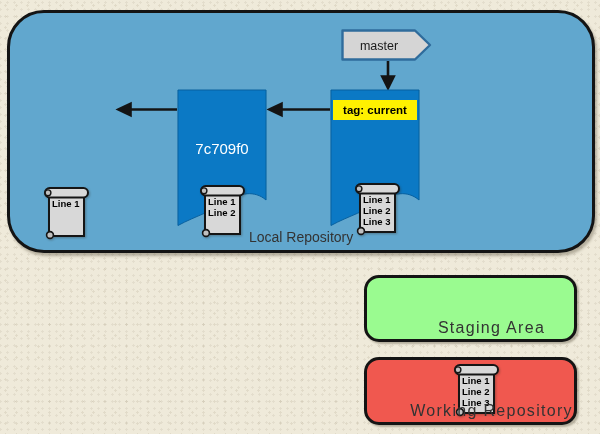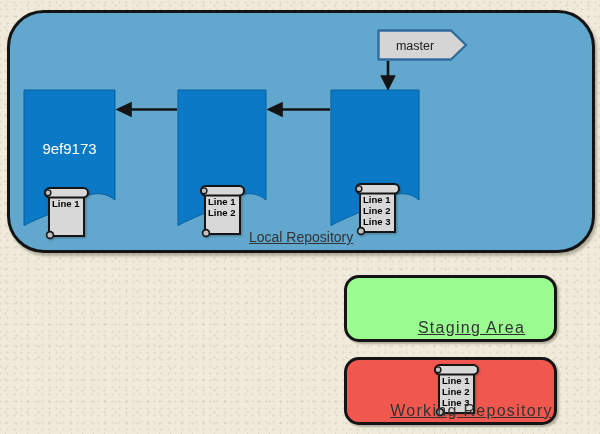--- a/index.html
+++ b/index.html
@@ -14,52 +14,52 @@
     font-family:"Liberation Sans", sans-serif;
   }
   .abs{position:absolute;}
   
   .repo{
     left:7px;top:10px;width:588px;height:243px;box-sizing:border-box;
     background:#61A7CE;border:3px solid #141414;border-radius:37px;
     box-shadow:2px 3px 3px rgba(70,60,40,.35);
   }
   .zone-label{
-    color:#333;text-decoration:underline;white-space:nowrap;
+    color:#333;white-space:nowrap;
   }
   .repo-label{left:249px;top:229px;font-size:14px;}
   
   .commit{width:93px;height:138px;}
   .commit svg{display:block;width:100%;height:100%;}
   .hash{
     position:absolute;left:0;right:0;top:51px;text-align:center;
     color:#fff;font-size:15px;line-height:17px;
   }
   .tag{
     position:absolute;left:3px;top:11px;width:84px;height:20px;
     background:#FFF100;display:flex;align-items:center;justify-content:center;
     font-size:11.5px;font-weight:bold;color:#000;
   }
   
   .bigbox{
     width:213px;height:67px;box-sizing:border-box;border:3px solid #141414;
-    border-radius:15px;box-shadow:2px 2px 2px rgba(70,60,40,.35);
+    border-radius:15px;box-shadow:2px 2px 2px rgba(70,60,40,.35);margin-left:20px;
   }
   .staging{left:344px;top:275px;background:#9AFB90;}
   .working{left:344px;top:357px;height:68px;background:#F0584F;}
   .bigbox .zone-label{
     position:absolute;bottom:2px;left:50%;
     transform:translateX(calc(-50% + 21px));
     font-size:16px;letter-spacing:1.3px;
   }
   .scroll{width:48px;height:54px;filter:drop-shadow(1px 1px 1px rgba(50,40,30,.35));text-align:right;}
   .scroll svg{display:block;}
   .scroll text{font-family:"Liberation Sans",sans-serif;font-size:9.5px;font-weight:bold;fill:#000;}
   .overlay{left:0;top:0;width:600px;height:434px;pointer-events:none;}
-  .master{left:341px;top:29px;width:91px;height:32px;margin-left:36px;}
+  .master{left:341px;top:29px;width:91px;height:32px;}
   .master text{font-family:"Liberation Sans",sans-serif;font-size:12.5px;fill:#1b1b1b;}
 </style>
 </head>
 <body>
 
 <div class="page">
 
   <div class="abs repo"></div>
   <div class="abs zone-label repo-label">Local Repository</div>
 
@@ -74,37 +74,33 @@
     <g stroke="#141414" stroke-width="2.6" fill="#141414">
       <line x1="177" y1="109.5" x2="129" y2="109.5"></line>
       <polygon points="118.5,109.5 130.5,103.8 130.5,115.2"></polygon>
       <line x1="330" y1="109.5" x2="280" y2="109.5"></line>
       <polygon points="269.5,109.5 281.5,103.8 281.5,115.2"></polygon>
       <line x1="388" y1="61" x2="388" y2="78"></line>
       <polygon points="388,88 382.3,76.5 393.7,76.5"></polygon>
     </g>
   </svg>
 
-  <div class="abs commit" style="left:23px;top:89px;width:93px;">
-    <svg viewBox="0 0 93 138" preserveAspectRatio="none">
-      <path d="M1,1 H92 V111 C80,101 65,104 53,112 C39,121.5 19,127 1,136.5 Z" fill="#0B79C5" stroke="#08609E" stroke-width="1"></path>
-    </svg>
-    <div class="hash">9ef9173</div>
-  </div>
 
   <div class="abs commit" style="left:177px;top:89px;width:90px;">
     <svg viewBox="0 0 93 138" preserveAspectRatio="none">
       <path d="M1,1 H92 V111 C80,101 65,104 53,112 C39,121.5 19,127 1,136.5 Z" fill="#0B79C5" stroke="#08609E" stroke-width="1"></path>
     </svg>
+    <div class="hash">7c709f0</div>
   </div>
 
   <div class="abs commit" style="left:330px;top:89px;width:90px;">
     <svg viewBox="0 0 93 138" preserveAspectRatio="none">
       <path d="M1,1 H92 V111 C80,101 65,104 53,112 C39,121.5 19,127 1,136.5 Z" fill="#0B79C5" stroke="#08609E" stroke-width="1"></path>
     </svg>
+    <div class="tag">tag: current</div>
   </div>
 
   <div class="abs scroll" style="left:42px;top:186px;">
     <svg viewBox="0 0 48 54" width="48" height="54">
       <rect x="7" y="9" width="35" height="41" fill="#D8D8D8" stroke="#151515" stroke-width="2"></rect>
       <circle cx="8" cy="49" r="3.4" fill="#C0C0C0" stroke="#151515" stroke-width="1.6"></circle>
       <rect x="3" y="2" width="43" height="9.5" rx="4.7" fill="#D8D8D8" stroke="#151515" stroke-width="2"></rect>
       <circle cx="6" cy="6.8" r="2.9" fill="#C0C0C0" stroke="#151515" stroke-width="1.4"></circle>
       <text x="10" y="21">Line 1</text>
     </svg>

